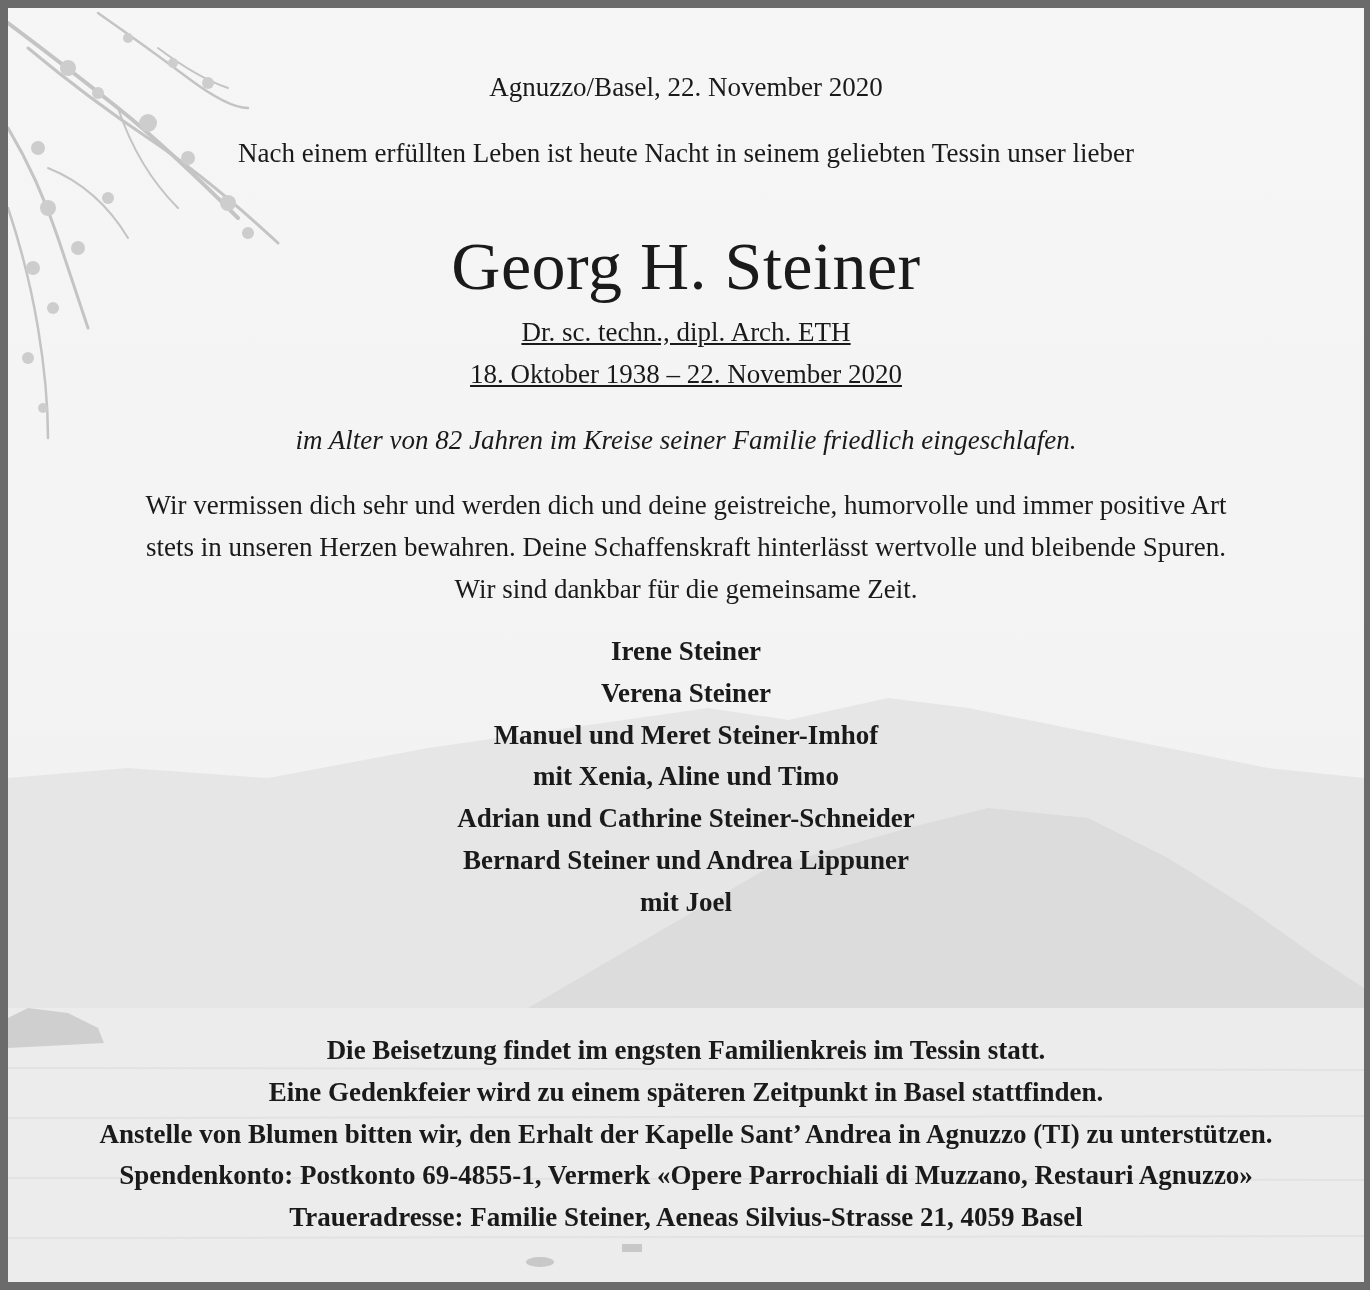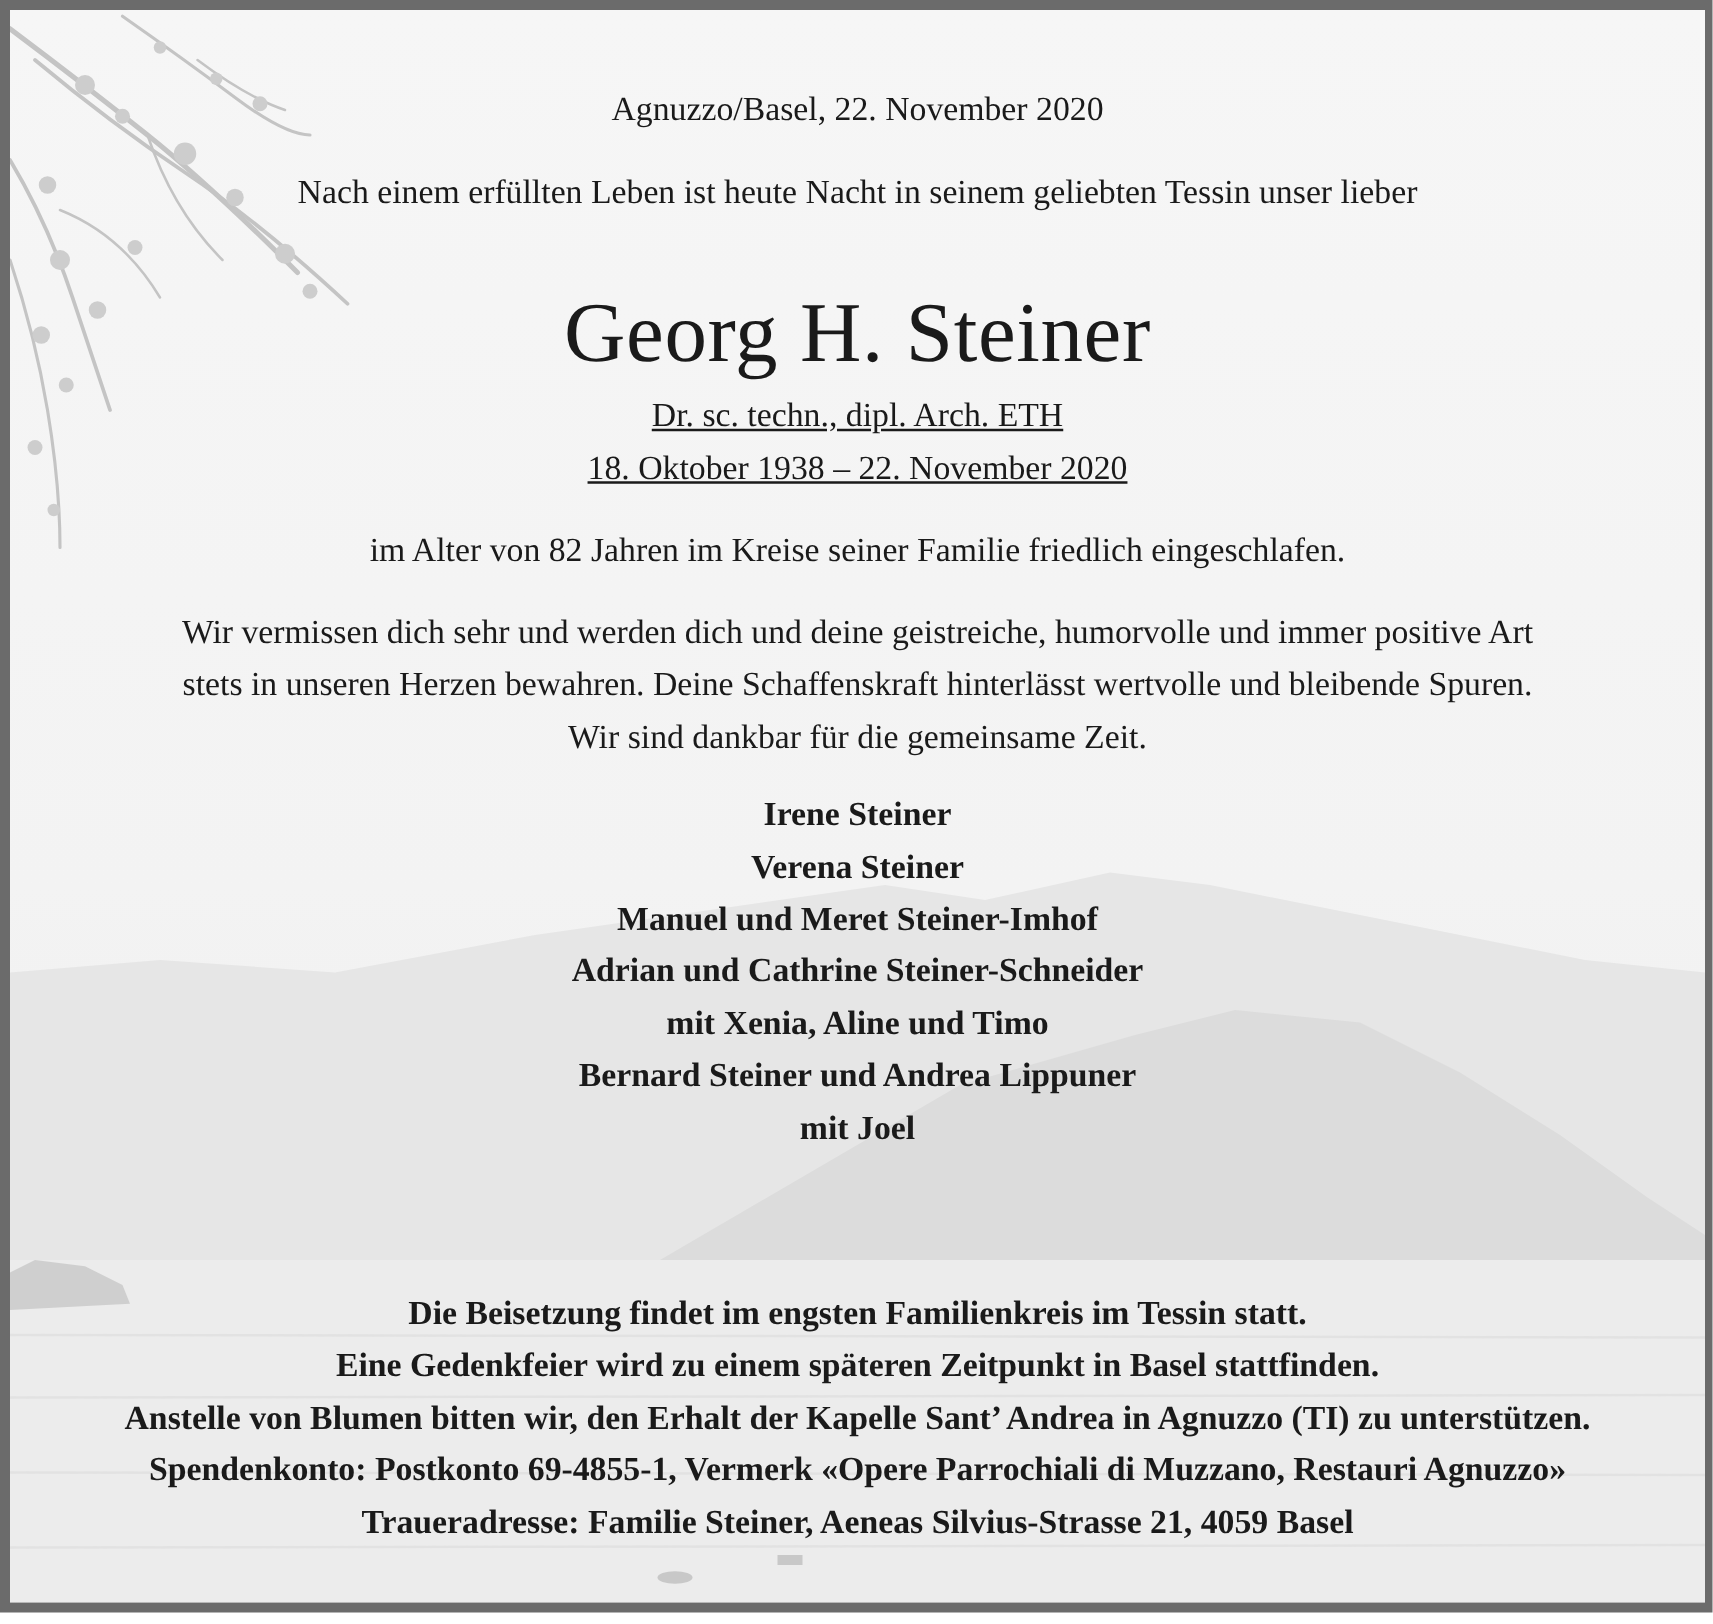--- a/index.html
+++ b/index.html
@@ -8,21 +8,21 @@
   .frame { position:absolute; left:0; top:0; width:1370px; height:1290px; box-sizing:border-box;
            border-top:8px solid #6b6b6b; border-left:8px solid #6b6b6b; border-right:6px solid #6b6b6b; border-bottom:8px solid #6b6b6b;
            background:linear-gradient(180deg,#f6f6f6 0%,#f3f3f3 55%,#ececec 100%); overflow:hidden; }
   .bg-art { position:absolute; left:0; top:0; width:100%; height:100%; }
   .content { position:absolute; left:0; top:0; width:100%; text-align:center; }
   .line { display:block; font-size:27px; line-height:42px; }
   .place { position:absolute; top:58px; width:100%; }
   .intro { position:absolute; top:124px; width:100%;text-align:center; }
   .name { position:absolute; top:212px; width:100%; font-size:68px; line-height:92px; letter-spacing:0.5px; }
   .titles { position:absolute; top:303px; width:100%;text-decoration:underline; }
-  .age { position:absolute; top:411px; width:100%; }
+  .age { position:absolute; top:411px; width:100%;font-style:italic; }
   .tribute { position:absolute; top:476px; width:100%; }
   .family { position:absolute; top:623px; width:100%;font-weight:bold; }
   .family .line { line-height:41.8px; }
   .closing { position:absolute; top:1022px; width:100%; }
   .closing .line { line-height:41.8px;font-weight:bold; }
 </style>
 </head>
 <body>
 
 <div class="frame">
@@ -92,22 +92,22 @@
     </div>
     <div class="tribute">
       <span class="line">Wir vermissen dich sehr und werden dich und deine geistreiche, humorvolle und immer positive Art</span>
       <span class="line">stets in unseren Herzen bewahren. Deine Schaffenskraft hinterlässt wertvolle und bleibende Spuren.</span>
       <span class="line">Wir sind dankbar für die gemeinsame Zeit.</span>
     </div>
     <div class="family">
       <span class="line">Irene Steiner</span>
       <span class="line">Verena Steiner</span>
       <span class="line">Manuel und Meret Steiner-Imhof</span>
+      <span class="line">mit Xenia, Aline und Timo</span>
       <span class="line">Adrian und Cathrine Steiner-Schneider</span>
-      <span class="line">mit Xenia, Aline und Timo</span>
       <span class="line">Bernard Steiner und Andrea Lippuner</span>
       <span class="line">mit Joel</span>
     </div>
     <div class="closing">
       <span class="line">Die Beisetzung findet im engsten Familienkreis im Tessin statt.</span>
       <span class="line">Eine Gedenkfeier wird zu einem späteren Zeitpunkt in Basel stattfinden.</span>
       <span class="line">Anstelle von Blumen bitten wir, den Erhalt der Kapelle Sant’ Andrea in Agnuzzo (TI) zu unterstützen.</span>
       <span class="line">Spendenkonto: Postkonto 69-4855-1, Vermerk «Opere Parrochiali di Muzzano, Restauri Agnuzzo»</span>
       <span class="line">Traueradresse: Familie Steiner, Aeneas Silvius-Strasse 21, 4059 Basel</span>
     </div>

